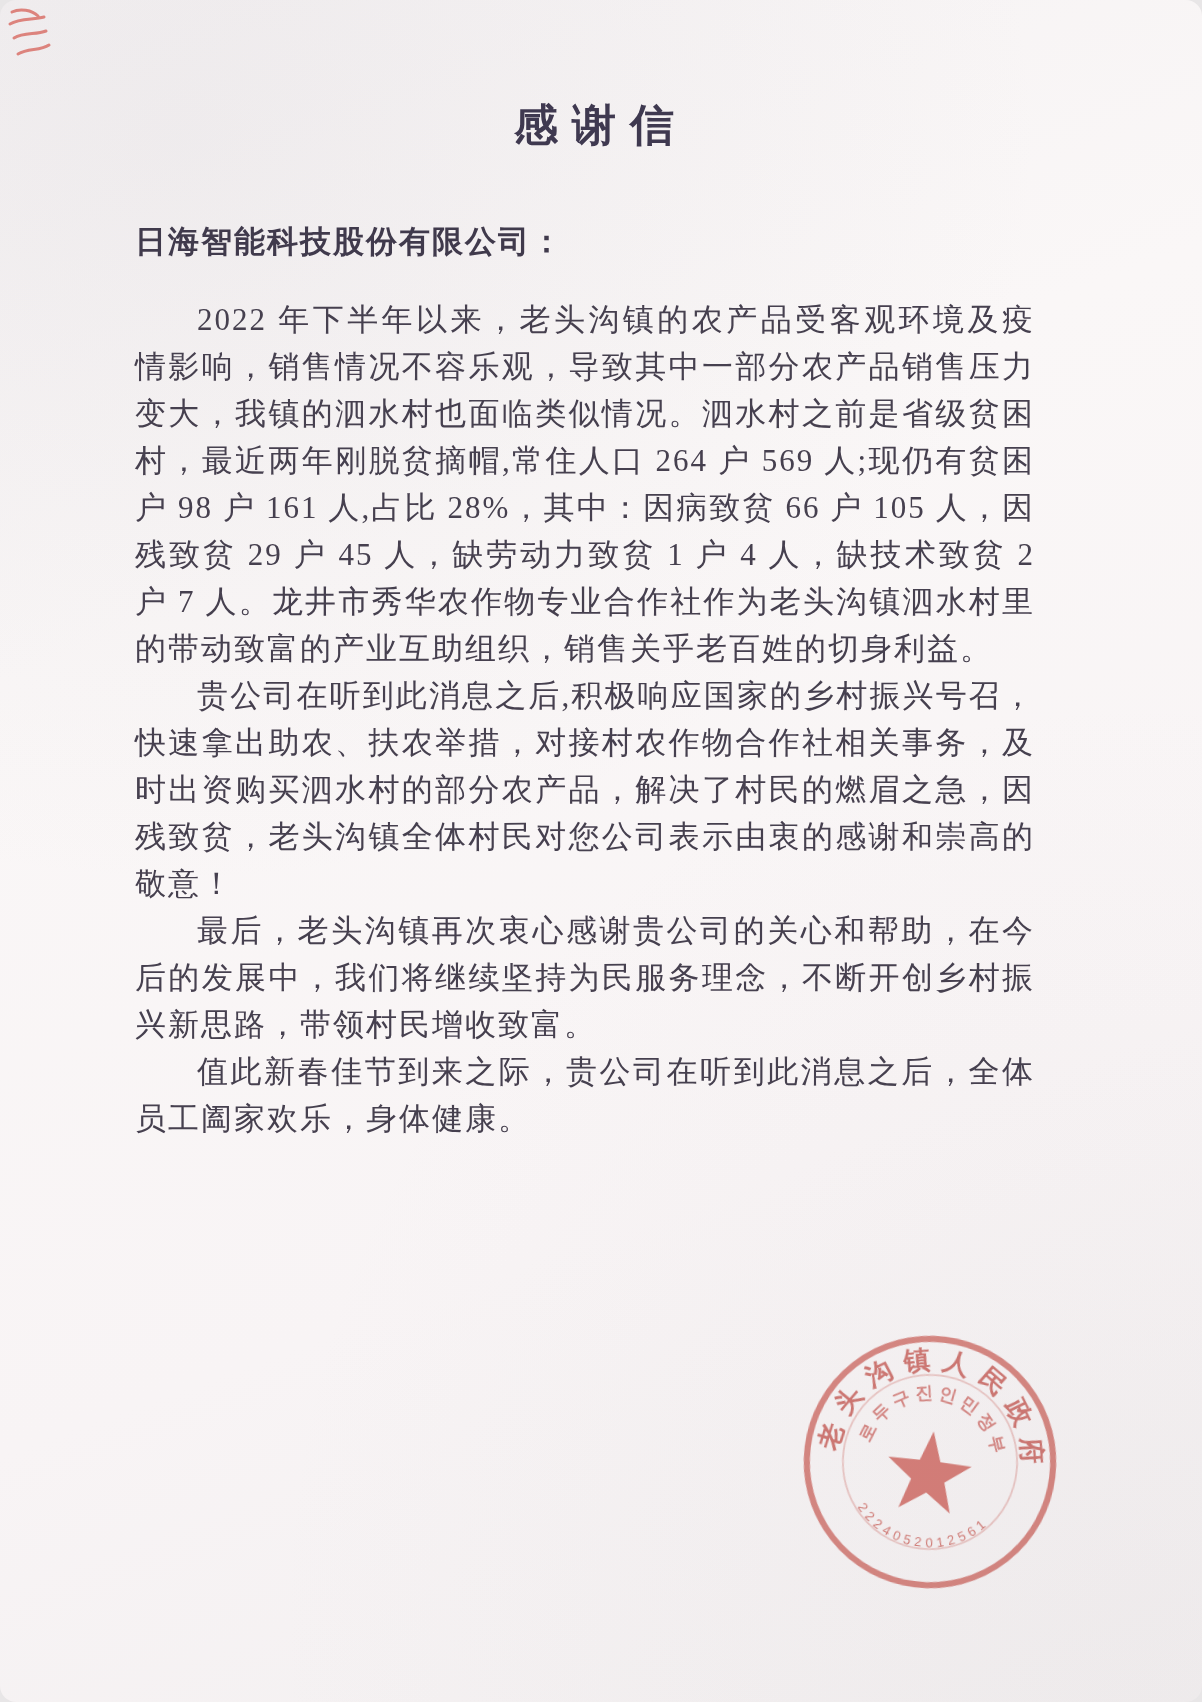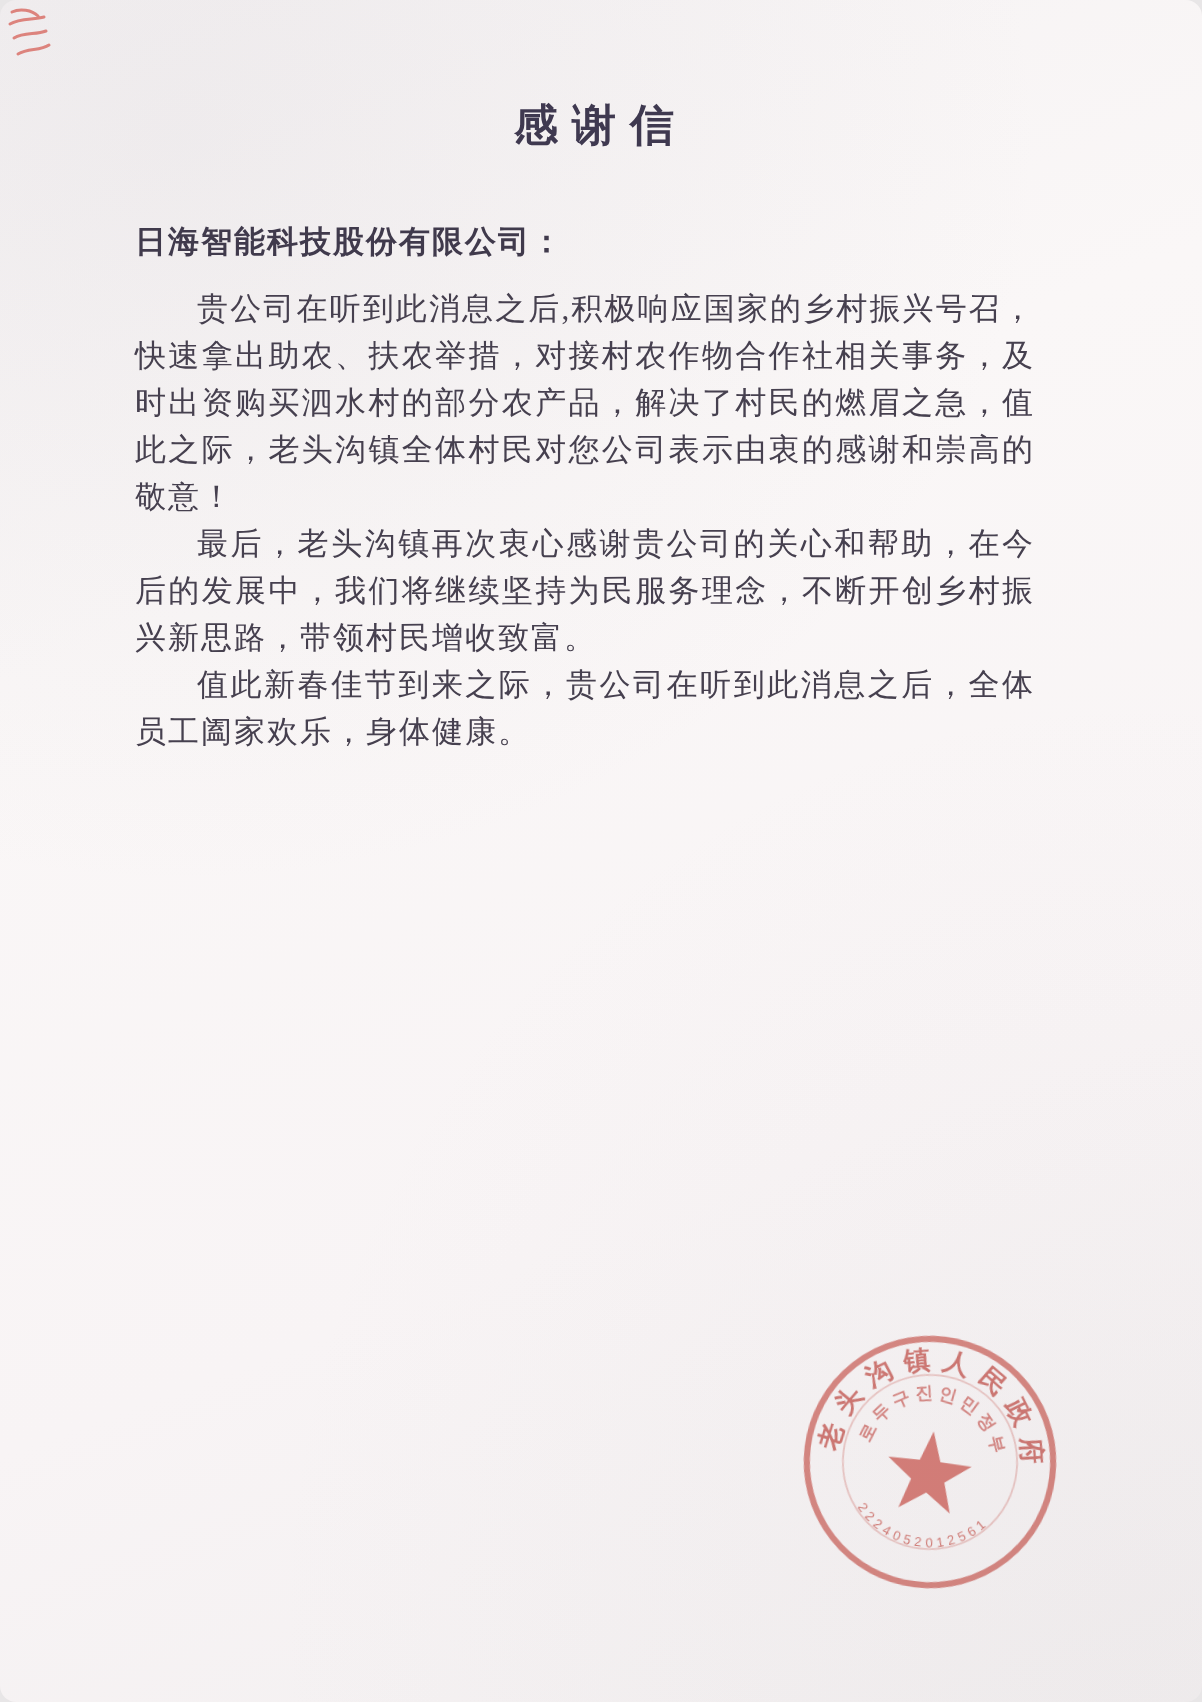--- a/index.html
+++ b/index.html
@@ -21,21 +21,21 @@
     position:absolute; top:96px; left:0; width:100%;
     text-align:center;
     font-size:44px; font-weight:700; letter-spacing:14px;
     color:#3f3950;
   }
   .body {
     position:absolute; top:218px; left:135px; width:900px;
     font-size:31px; line-height:47px; letter-spacing:2px;
     text-align:justify;
   }
-  .salutation { font-weight:700; margin-bottom:20px; color:#403a4c; }
+  .salutation { font-weight:700; margin-bottom:31px; color:#403a4c; }
   .para { text-indent:2em; margin:0; }
   .sign-block {
     position:absolute; top:1412px; right:138px;
     text-align:right; font-size:33px; letter-spacing:2px; color:#443e4e;
   }
   .sign-date { margin-top:24px; margin-right:14px; font-size:31px; }
   .seal-wrap {
     position:absolute; left:798px; top:1330px;
     width:264px; height:264px;
     transform:rotate(7deg);
@@ -62,21 +62,22 @@
 <div class="page">
 
   <svg class="corner-mark" width="54" height="62" viewBox="0 0 54 62">
     <path d="M10 8 C18 4 30 6 36 12 M8 20 C18 14 32 16 42 13 M12 34 C22 28 34 31 44 27 M16 50 C26 44 38 47 47 41" stroke="#d4574e" stroke-width="3" fill="none" stroke-linecap="round"></path>
   </svg>
 
   <h1 class="title">感谢信</h1>
 
   <div class="body">
     <div class="salutation">日海智能科技股份有限公司：</div>
-    <p class="para">贵公司在听到此消息之后,积极响应国家的乡村振兴号召，快速拿出助农、扶农举措，对接村农作物合作社相关事务，及时出资购买泗水村的部分农产品，解决了村民的燃眉之急，值此之际，老头沟镇全体村民对您公司表示由衷的感谢和崇高的敬意！</p>
+    <p class="para">2022 年下半年以来，老头沟镇的农产品受客观环境及疫情影响，销售情况不容乐观，导致其中一部分农产品销售压力变大，我镇的泗水村也面临类似情况。泗水村之前是省级贫困村，最近两年刚脱贫摘帽,常住人口 264 户 569 人;现仍有贫困户 98 户 161 人,占比 28%，其中：因病致贫 66 户 105 人，因残致贫 29 户 45 人，缺劳动力致贫 1 户 4 人，缺技术致贫 2 户 7 人。龙井市秀华农作物专业合作社作为老头沟镇泗水村里的带动致富的产业互助组织，销售关乎老百姓的切身利益。</p>
+    <p class="para">贵公司在听到此消息之后,积极响应国家的乡村振兴号召，快速拿出助农、扶农举措，对接村农作物合作社相关事务，及时出资购买泗水村的部分农产品，解决了村民的燃眉之急，因残致贫，老头沟镇全体村民对您公司表示由衷的感谢和崇高的敬意！</p>
     <p class="para">最后，老头沟镇再次衷心感谢贵公司的关心和帮助，在今后的发展中，我们将继续坚持为民服务理念，不断开创乡村振兴新思路，带领村民增收致富。</p>
     <p class="para">值此新春佳节到来之际，贵公司在听到此消息之后，全体员工阖家欢乐，身体健康。</p>
   </div>
 
 
   <div class="seal-wrap">
     <svg viewBox="0 0 300 300">
       <defs>
         <path id="arcZh" d="M 50.4 186.3 A 106 106 0 1 1 249.6 186.3" fill="none"></path>
         <path id="arcKo" d="M 79.6 165 A 72 72 0 1 1 220.4 165" fill="none"></path>

